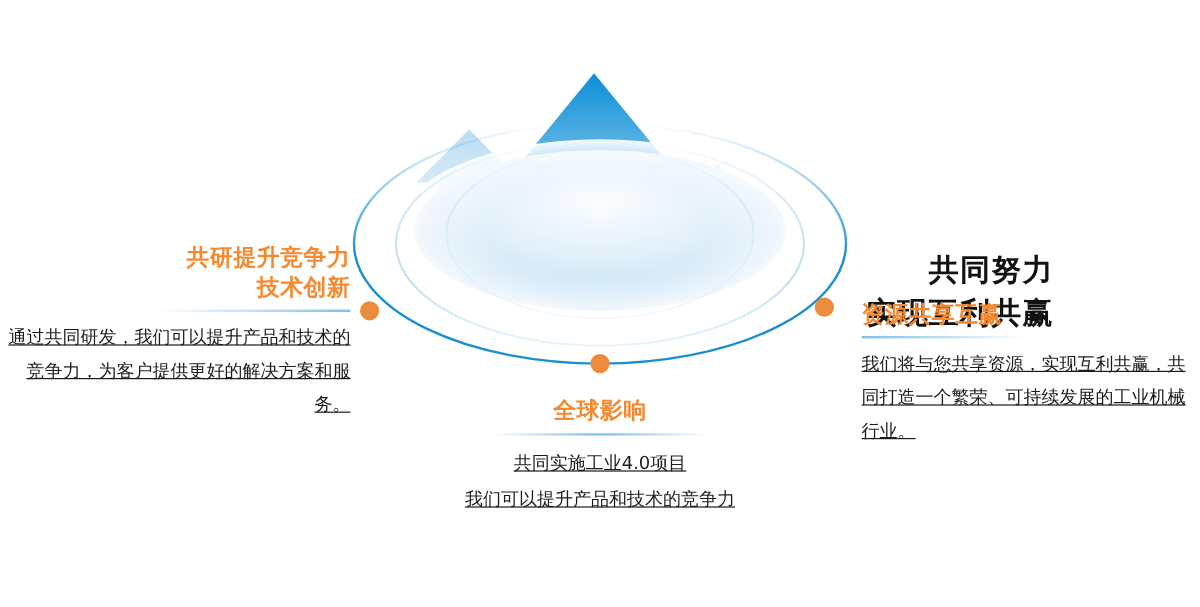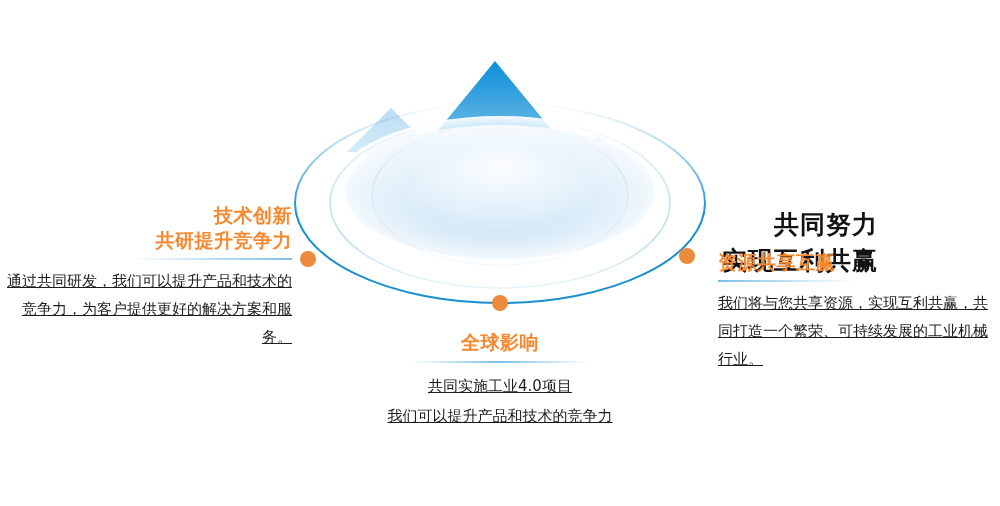--- a/index.html
+++ b/index.html
@@ -139,22 +139,22 @@
     </svg>
 
     <div id="center-text">
       <div>共同努力</div>
       <div>实现互利共赢</div>
     </div>
   </div>
 
   <div class="callout" id="block-left">
     <div class="c-head">
+      <div>共研提升竞争力</div>
       <div>技术创新</div>
-      <div>共研提升竞争力</div>
     </div>
     <div class="c-rule"></div>
     <div class="c-body">通过共同研发，我们可以提升产品和技术的竞争力，为客户提供更好的解决方案和服务。</div>
   </div>
 
   <div class="callout" id="block-right">
     <div class="c-head">
       <div>资源共享互赢</div>
     </div>
     <div class="c-rule"></div>

